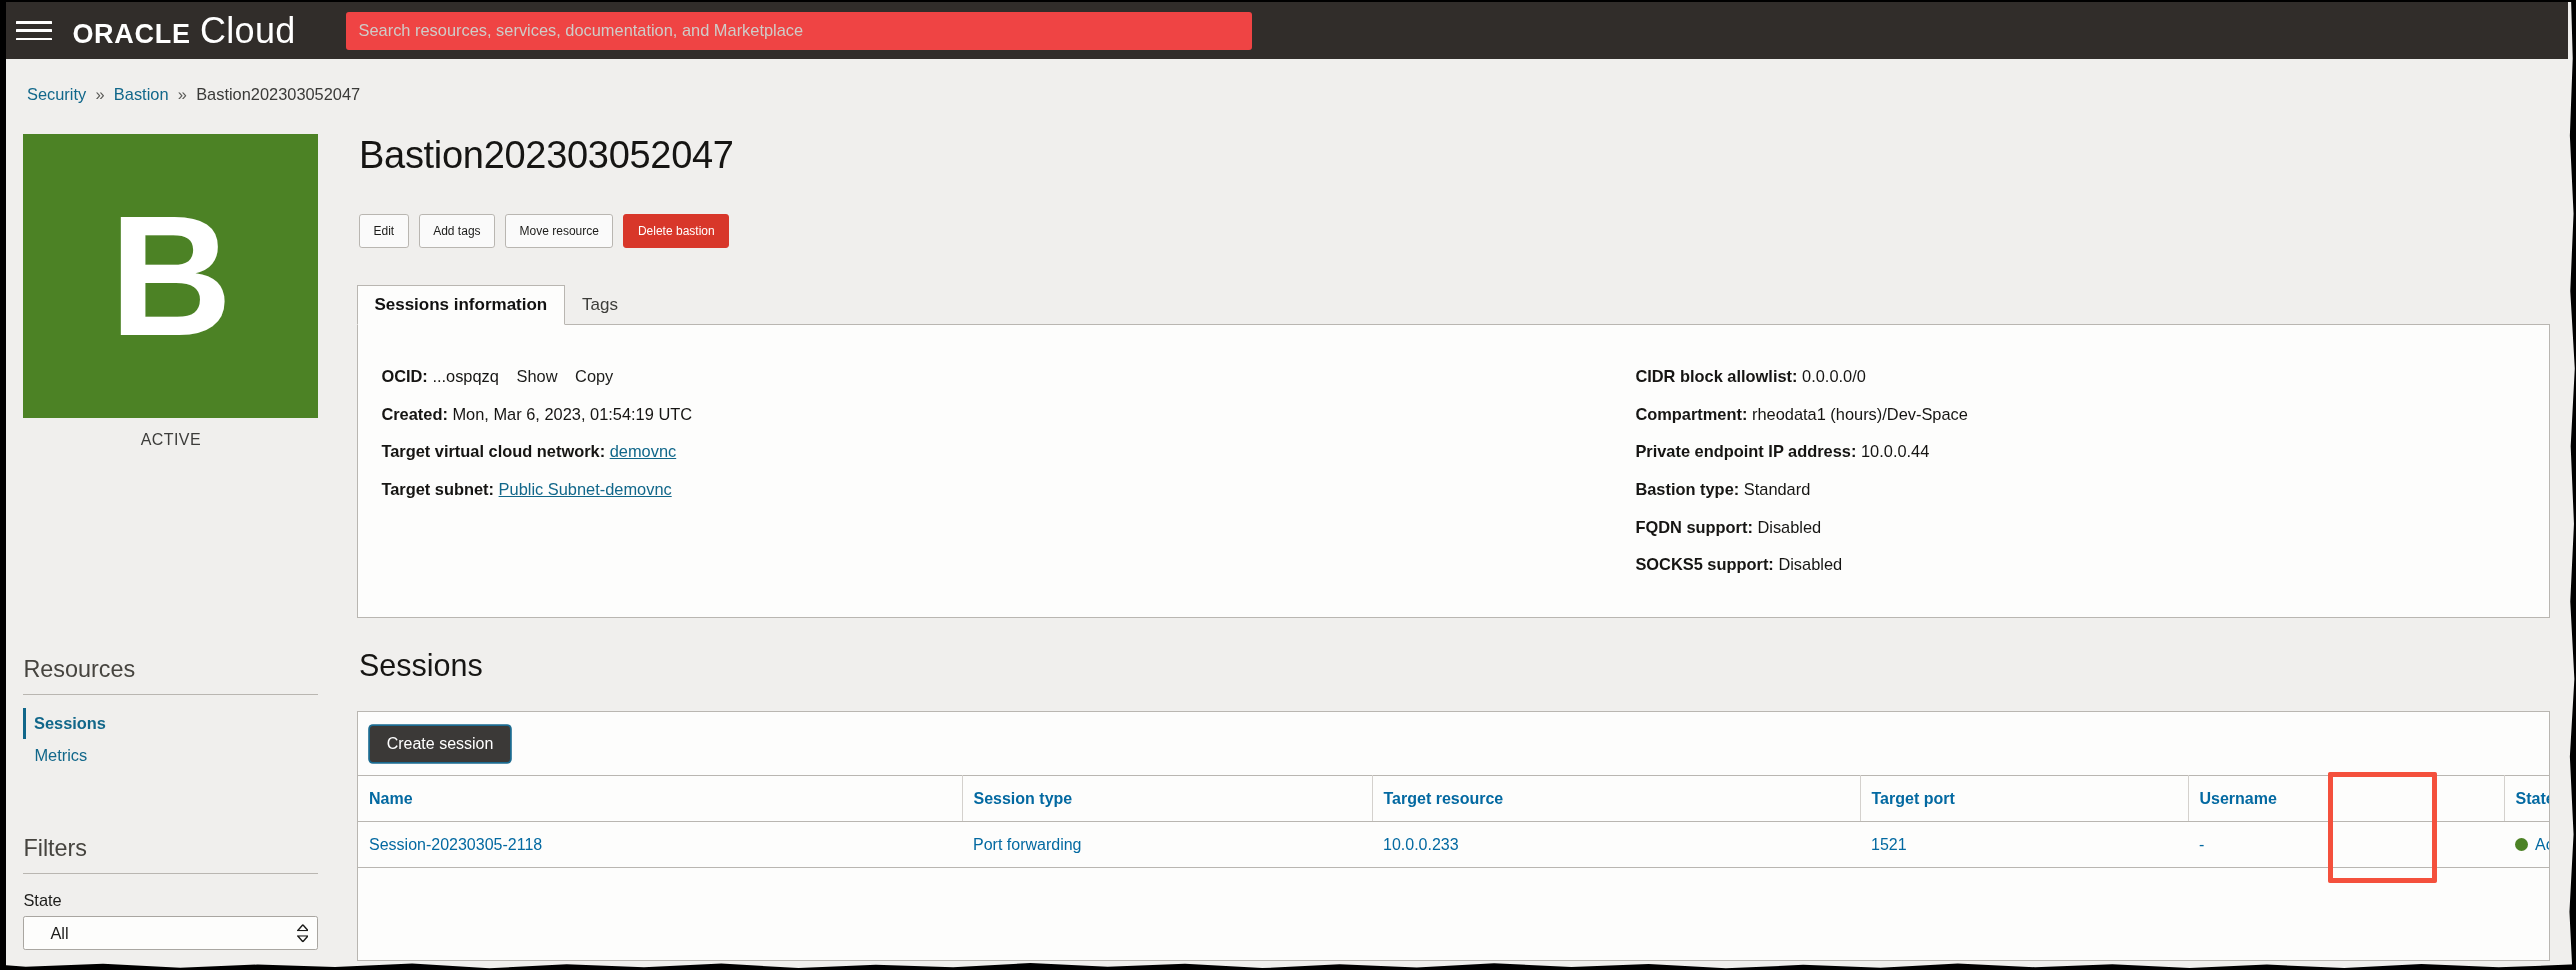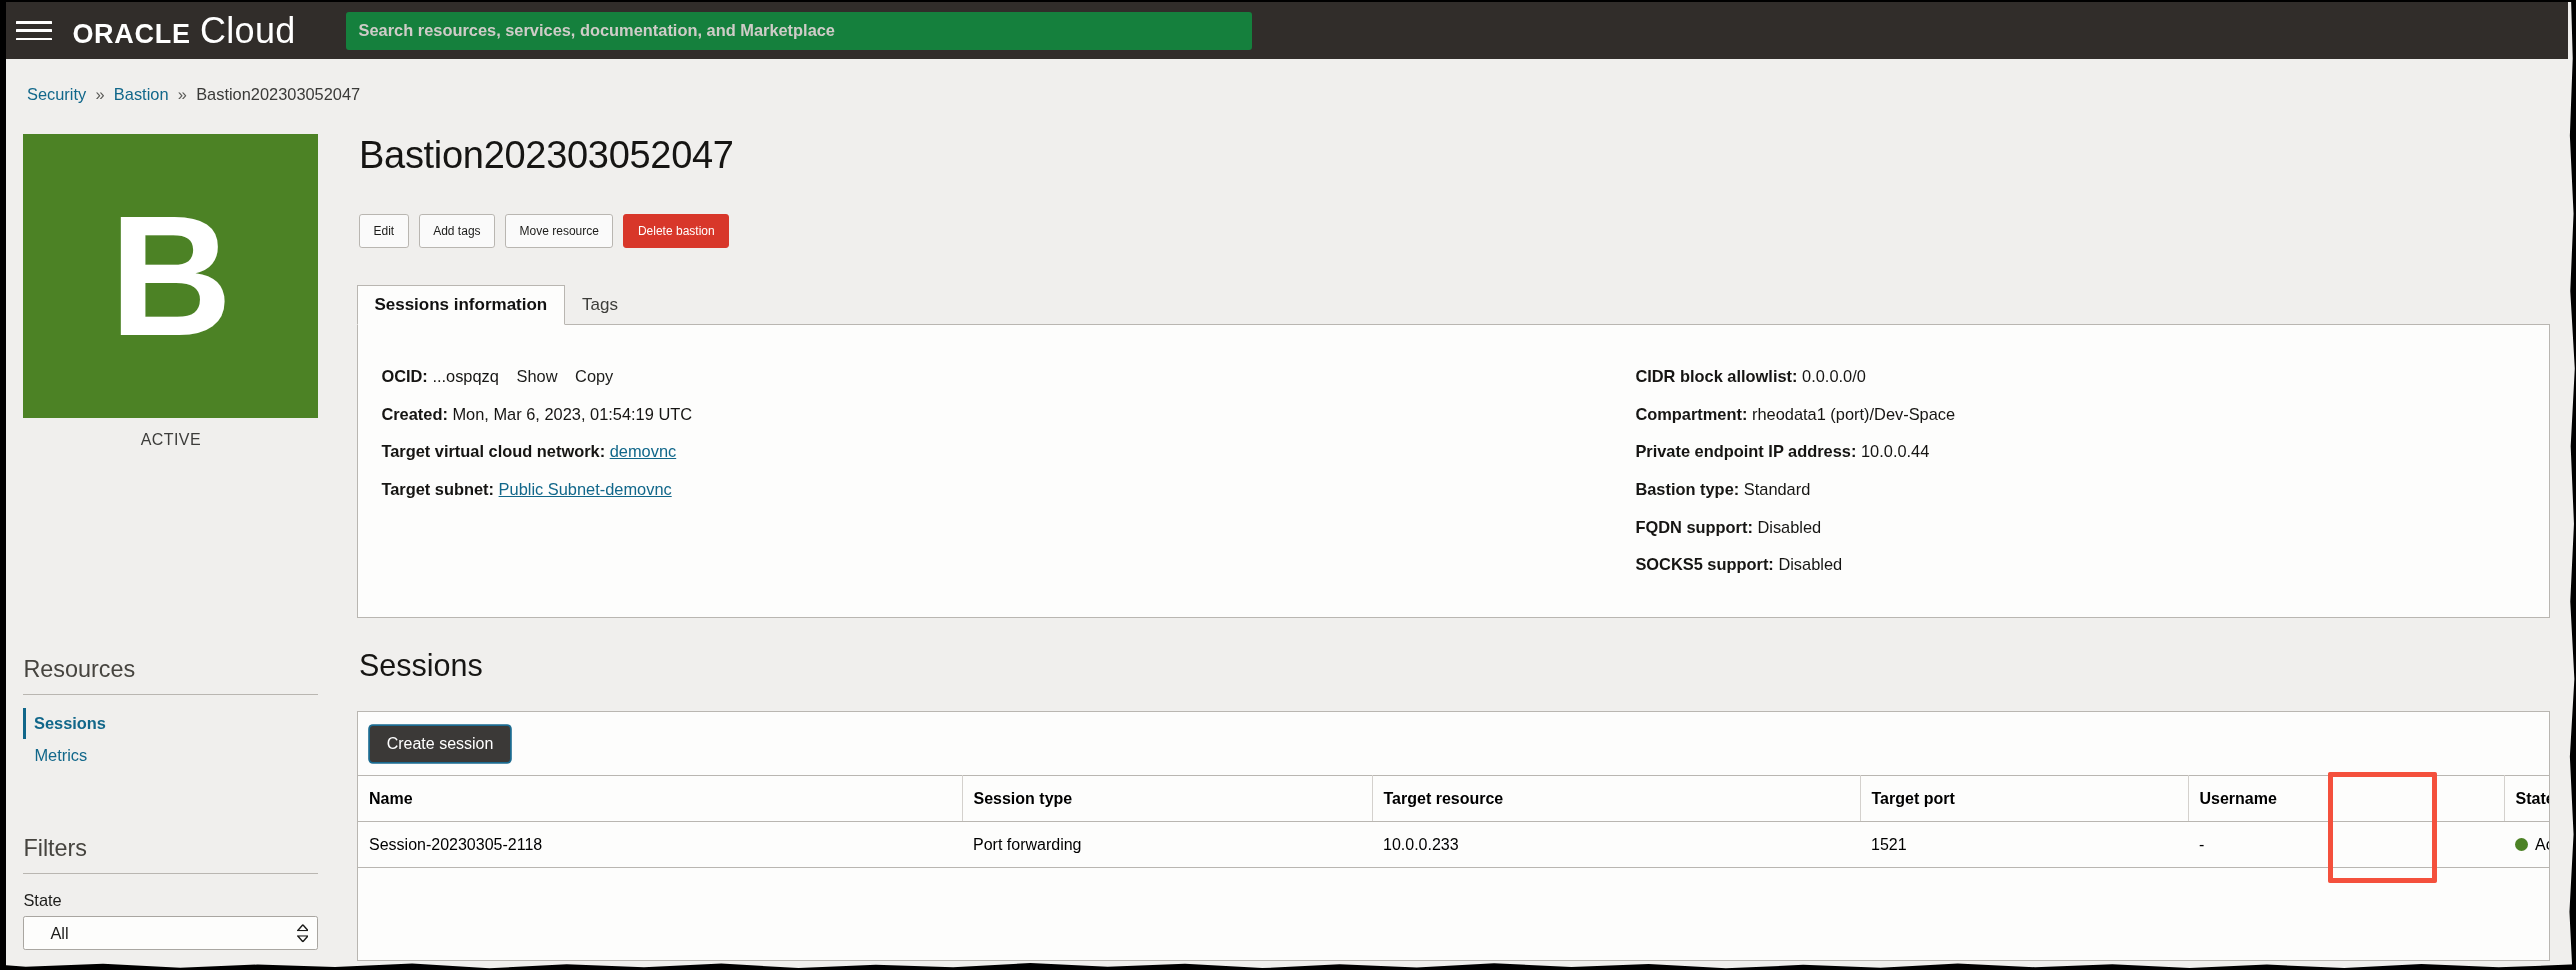--- a/index.html
+++ b/index.html
@@ -35,24 +35,23 @@
   .hamburger { width: 36px; margin-left: 10.5px; display: flex; flex-direction: column; gap: 5.3px; cursor: pointer; }
   .hamburger span { display:block; height: 2.9px; background: #fff; border-radius: 0.6px; }
   .brand { margin-left: 20px; display: flex; align-items: baseline; white-space: nowrap; }
   .brand-oracle {
     font-size: 27px; font-weight: 700; color: #fff; letter-spacing: 0.7px;
     font-family: "Liberation Sans", sans-serif;
   }
   .brand-cloud { font-size: 36px; font-weight: 300; color: #fff; margin-left: 9.4px; letter-spacing: 0.3px; }
   .searchbar {
     margin-left: 50px; width: 906px; height: 38px;
-    background: #15803d; border: none; border-radius: 2.9px;
+    background: #ef4444; border: none; border-radius: 2.9px;
     padding: 0 13px; color: #e8e6e3; font-size: 16.4px;
     font-family: "Liberation Sans", sans-serif;
-    font-weight: bold;
   }
   .searchbar::placeholder { color: #cfccc8; }
 
   
   .breadcrumb {
     position: absolute; top: 85px; left: 27px;
     font-size: 16.4px; color: #3a3a38; white-space: nowrap;
   }
   .breadcrumb a { color: #11678a; text-decoration: none; cursor: pointer; }
   .breadcrumb .sep { color: #5b5b58; margin: 0 4.7px; font-size: 16.4px; }
@@ -131,21 +130,21 @@
     background: #3b3937; color: #fff; border: none; border-radius: 2.9px;
     font-family: "Liberation Sans", sans-serif;
     font-size: 16px; height: 36px; padding: 0 16.4px; cursor: pointer;
     box-shadow: 0 0 0 1.8px #1b6a8f;
   }
   table.sessions {
     width: 100%; border-collapse: collapse; margin-top: 13.5px;
     table-layout: fixed;
   }
   table.sessions th, table.sessions td {
-    text-align: left; font-size: 16px; color: #000000;
+    text-align: left; font-size: 16px; color: #0369a1;
     padding: 0 0 0 11px; height: 46px; vertical-align: middle;
     border-top: 0.9px solid #b9b6b1; border-bottom: 0.9px solid #b9b6b1;
     overflow: hidden; white-space: nowrap;
   }
   table.sessions th { font-weight: 700; border-right: 0.8px solid #d4d1cd; }
   table.sessions th:last-child { border-right: none; }
   table.sessions td { border-top: none; }
   .state-dot {
     display: inline-block; width: 13px; height: 13px; border-radius: 50%;
     background: #4c8225; margin-right: 7px; vertical-align: -1.2px;
@@ -260,21 +259,21 @@
       </div>
       <div class="info-col right">
 
         <div class="info-row">
           <b>CIDR block allowlist:</b>
           <span>0.0.0.0/0</span>
         </div>
 
         <div class="info-row">
           <b>Compartment:</b>
-          <span>rheodata1 (port)/Dev-Space</span>
+          <span>rheodata1 (hours)/Dev-Space</span>
         </div>
 
         <div class="info-row">
           <b>Private endpoint IP address:</b>
           <span>10.0.0.44</span>
         </div>
 
         <div class="info-row">
           <b>Bastion type:</b>
           <span>Standard</span>

